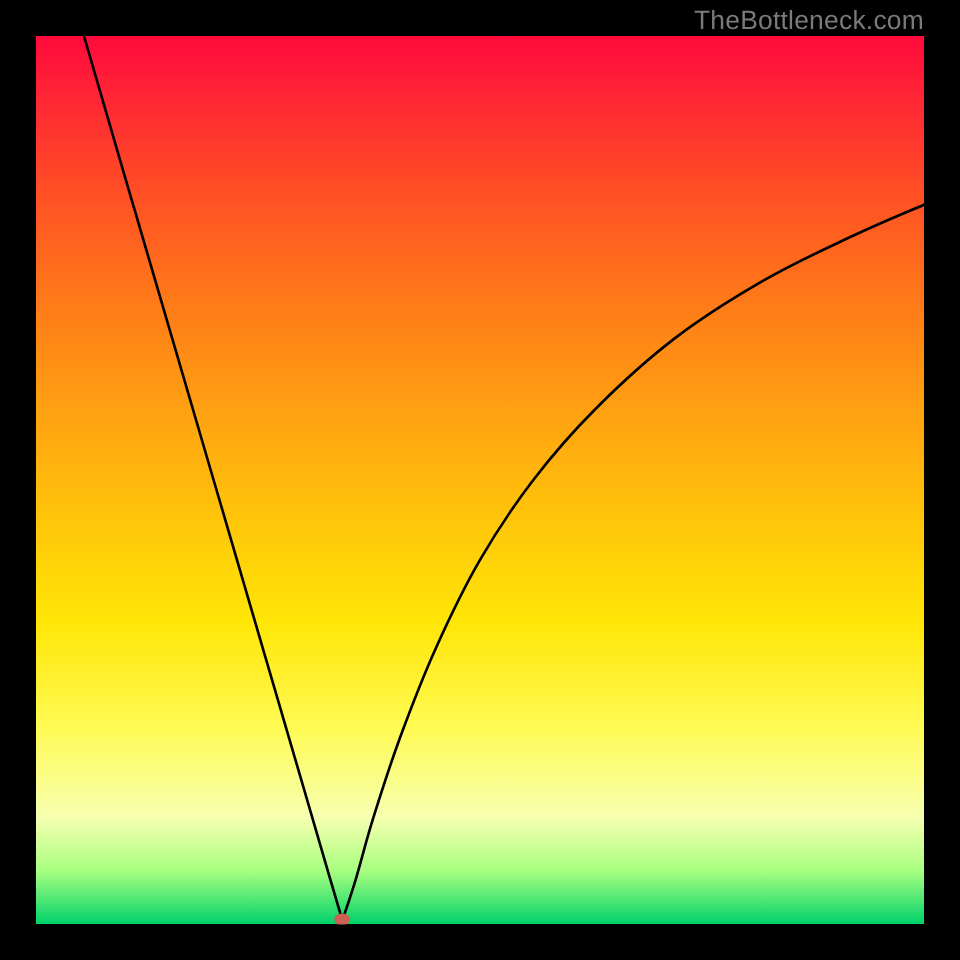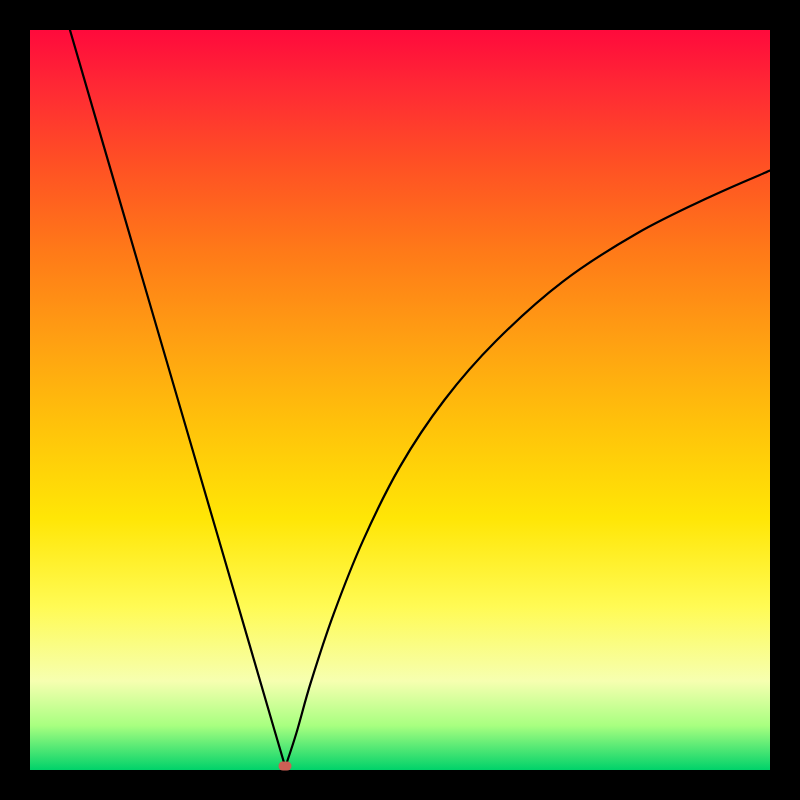--- a/index.html
+++ b/index.html
@@ -66,13 +66,14 @@
 <body>
 
 <div class="frame">
   <div class="plot-area">
     <svg class="curve" viewBox="0 0 740 740" preserveAspectRatio="none">
       <path id="curve-left" fill="none" stroke="#000" stroke-width="2.2" stroke-linecap="round" d="M 39.96 0.00 L 74.00 116.92 L 111.00 243.46 L 148.00 370.00 L 185.00 496.54 L 222.00 623.08 L 244.20 699.30 L 255.30 737.04"></path>
       <path id="curve-right" fill="none" stroke="#000" stroke-width="2.2" stroke-linecap="round" d="M 255.30 737.04 C 257.30 730.91, 261.74 718.45, 266.40 703.00 C 271.06 687.55, 274.54 672.51, 281.20 651.20 C 287.86 629.89, 294.08 609.91, 303.40 584.60 C 312.72 559.29, 321.01 537.24, 333.00 510.60 C 344.99 483.96, 355.35 461.91, 370.00 436.60 C 384.65 411.29, 397.08 392.64, 414.40 370.00 C 431.72 347.36, 444.89 332.11, 466.20 310.80 C 487.51 289.49, 507.49 270.91, 532.80 251.60 C 558.11 232.29, 580.16 218.82, 606.80 203.50 C 633.44 188.18, 656.82 177.82, 680.80 166.50 C 704.78 155.18, 729.34 145.26, 740.00 140.60"></path>
     </svg>
     <div class="marker" id="marker" style="left: 255.3px; top: 735.56px;"></div>
   </div>
+  <div class="watermark">TheBottleneck.com</div>
 </div>
 
 </body></html>

